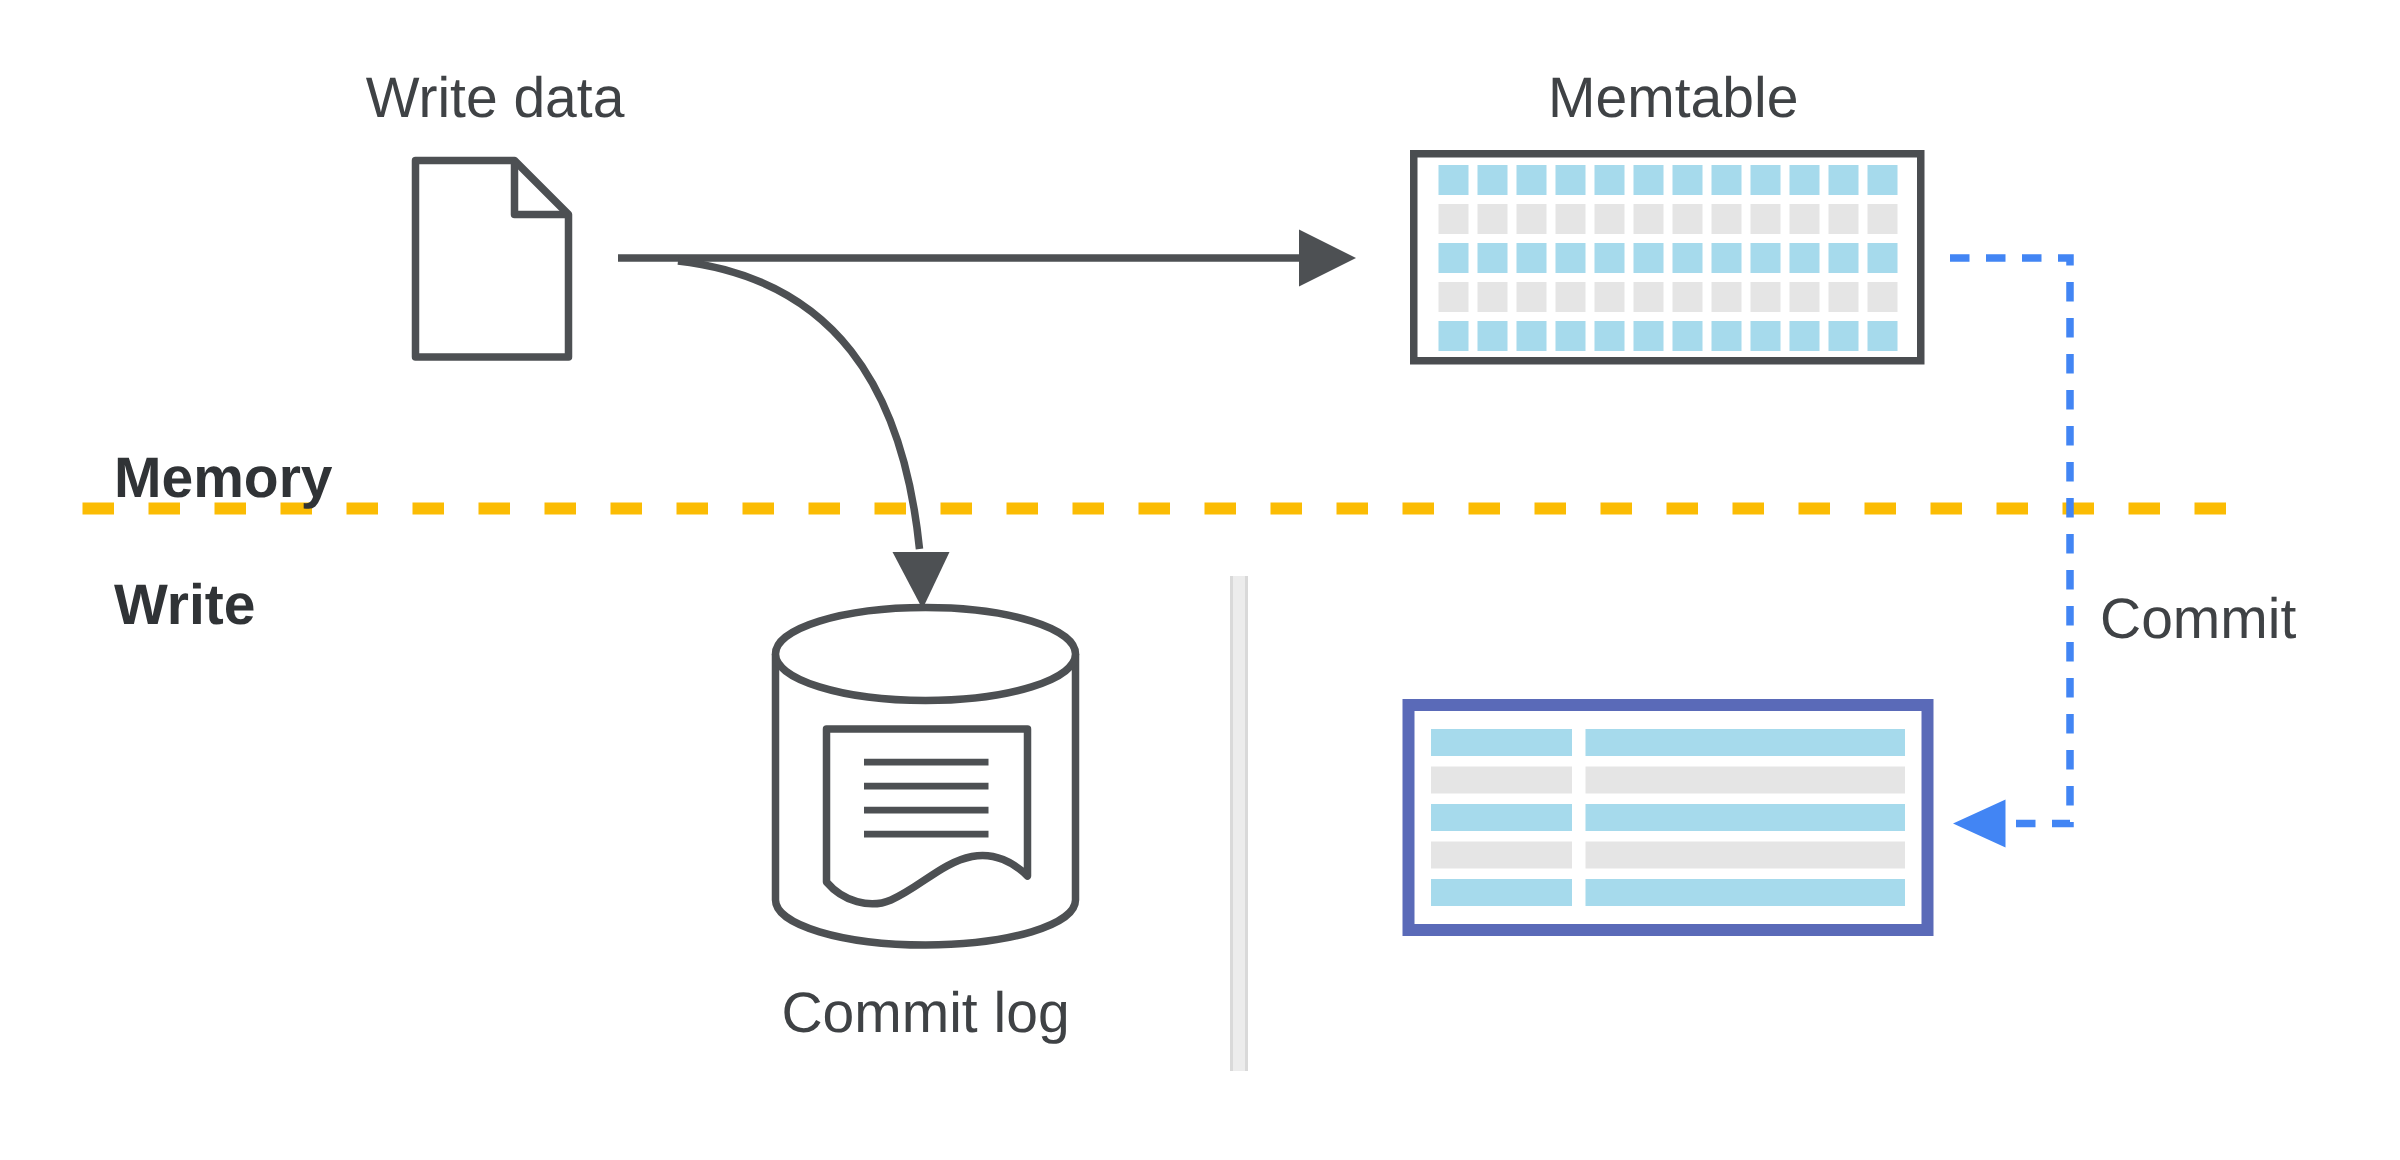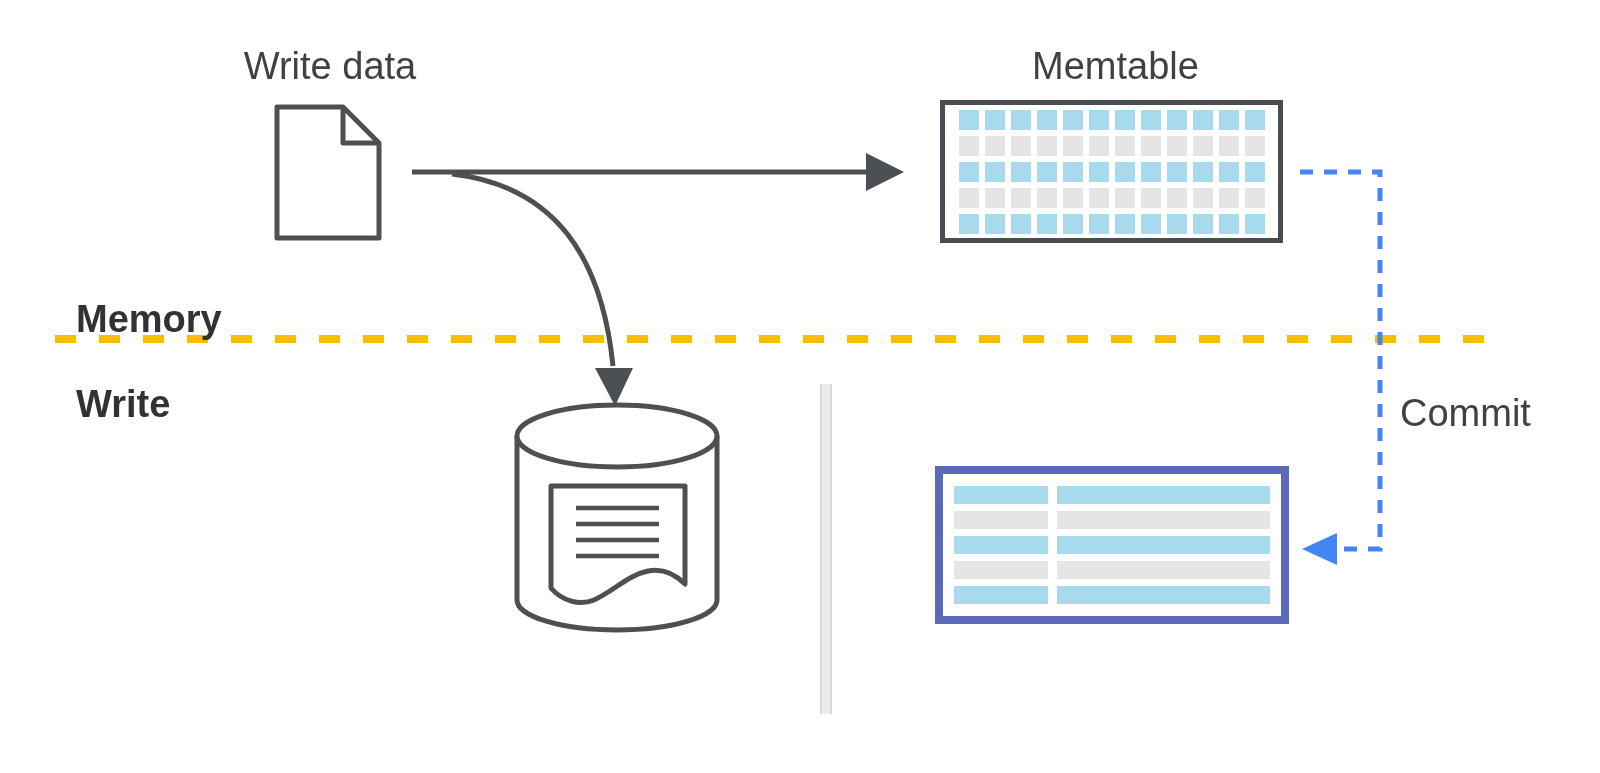--- a/index.html
+++ b/index.html
@@ -105,20 +105,21 @@
   <div class="lbl center" style="left:160px;top:45px;width:340px;">Write data</div>
 
   <div class="lbl center" style="left:944px;top:45px;width:343px;">Memtable</div>
 
   <div class="lbl bold" style="left:76px;top:271px;">Memory</div>
 
   <div class="lbl bold" style="left:76px;top:356px;">Write</div>
 
   <div class="lbl" style="left:1400px;top:392px;">Commit</div>
 
+  <div class="lbl center" style="left:467px;top:655px;width:300px;">Commit log</div>
 
 
   <div class="memtable-box">
     <div class="memtable-grid" id="memtable-grid">
         <div class="mt-cell c-blue"></div>
         <div class="mt-cell c-blue"></div>
         <div class="mt-cell c-blue"></div>
         <div class="mt-cell c-blue"></div>
         <div class="mt-cell c-blue"></div>
         <div class="mt-cell c-blue"></div>

